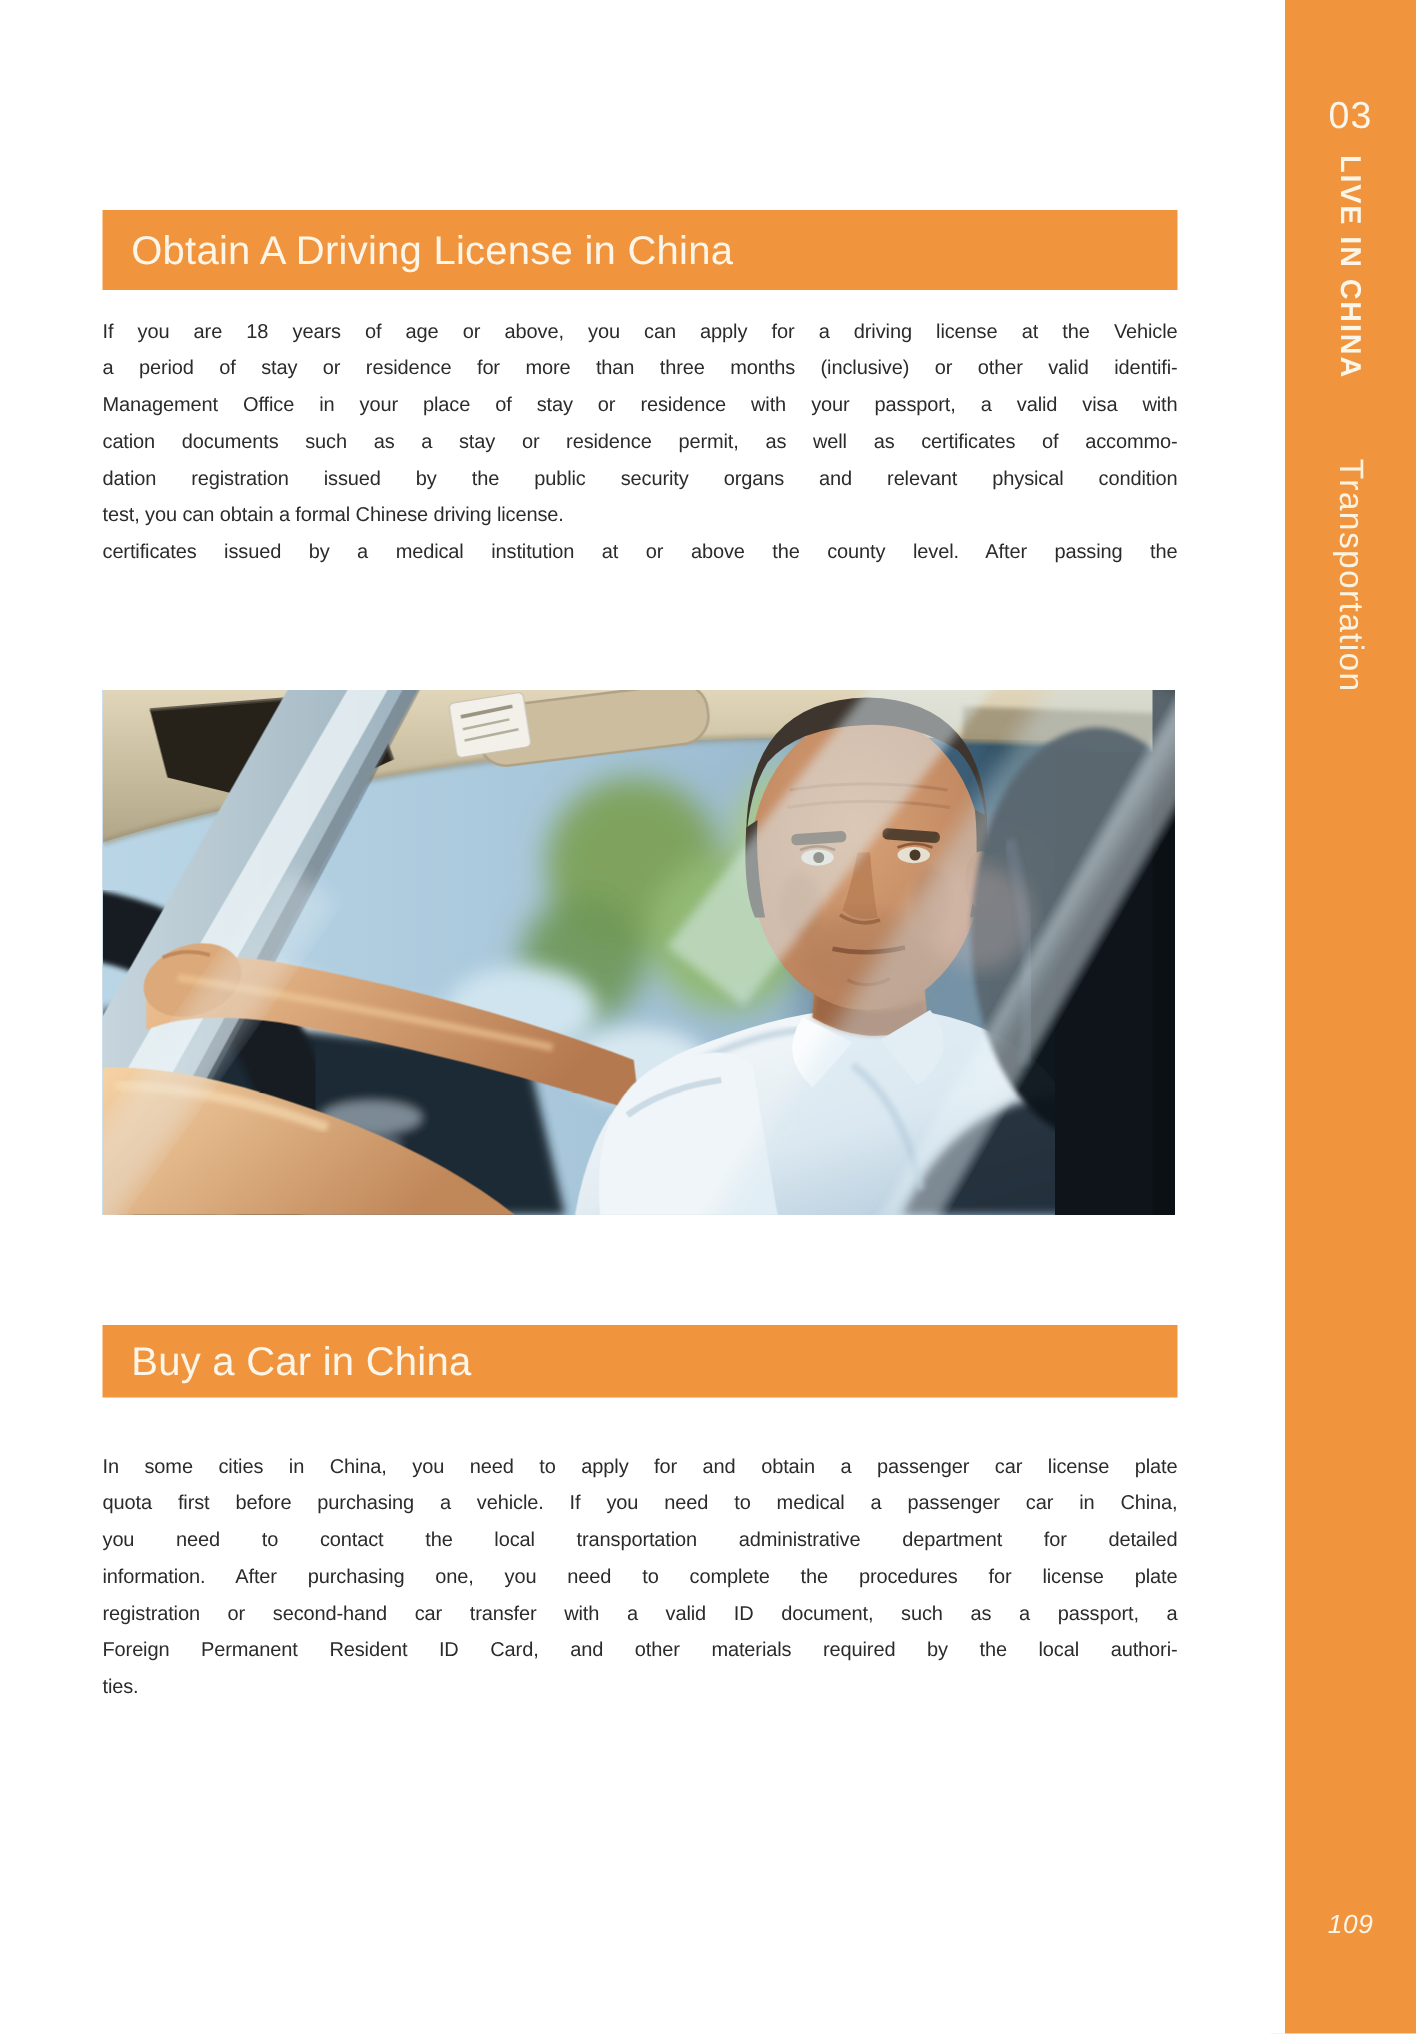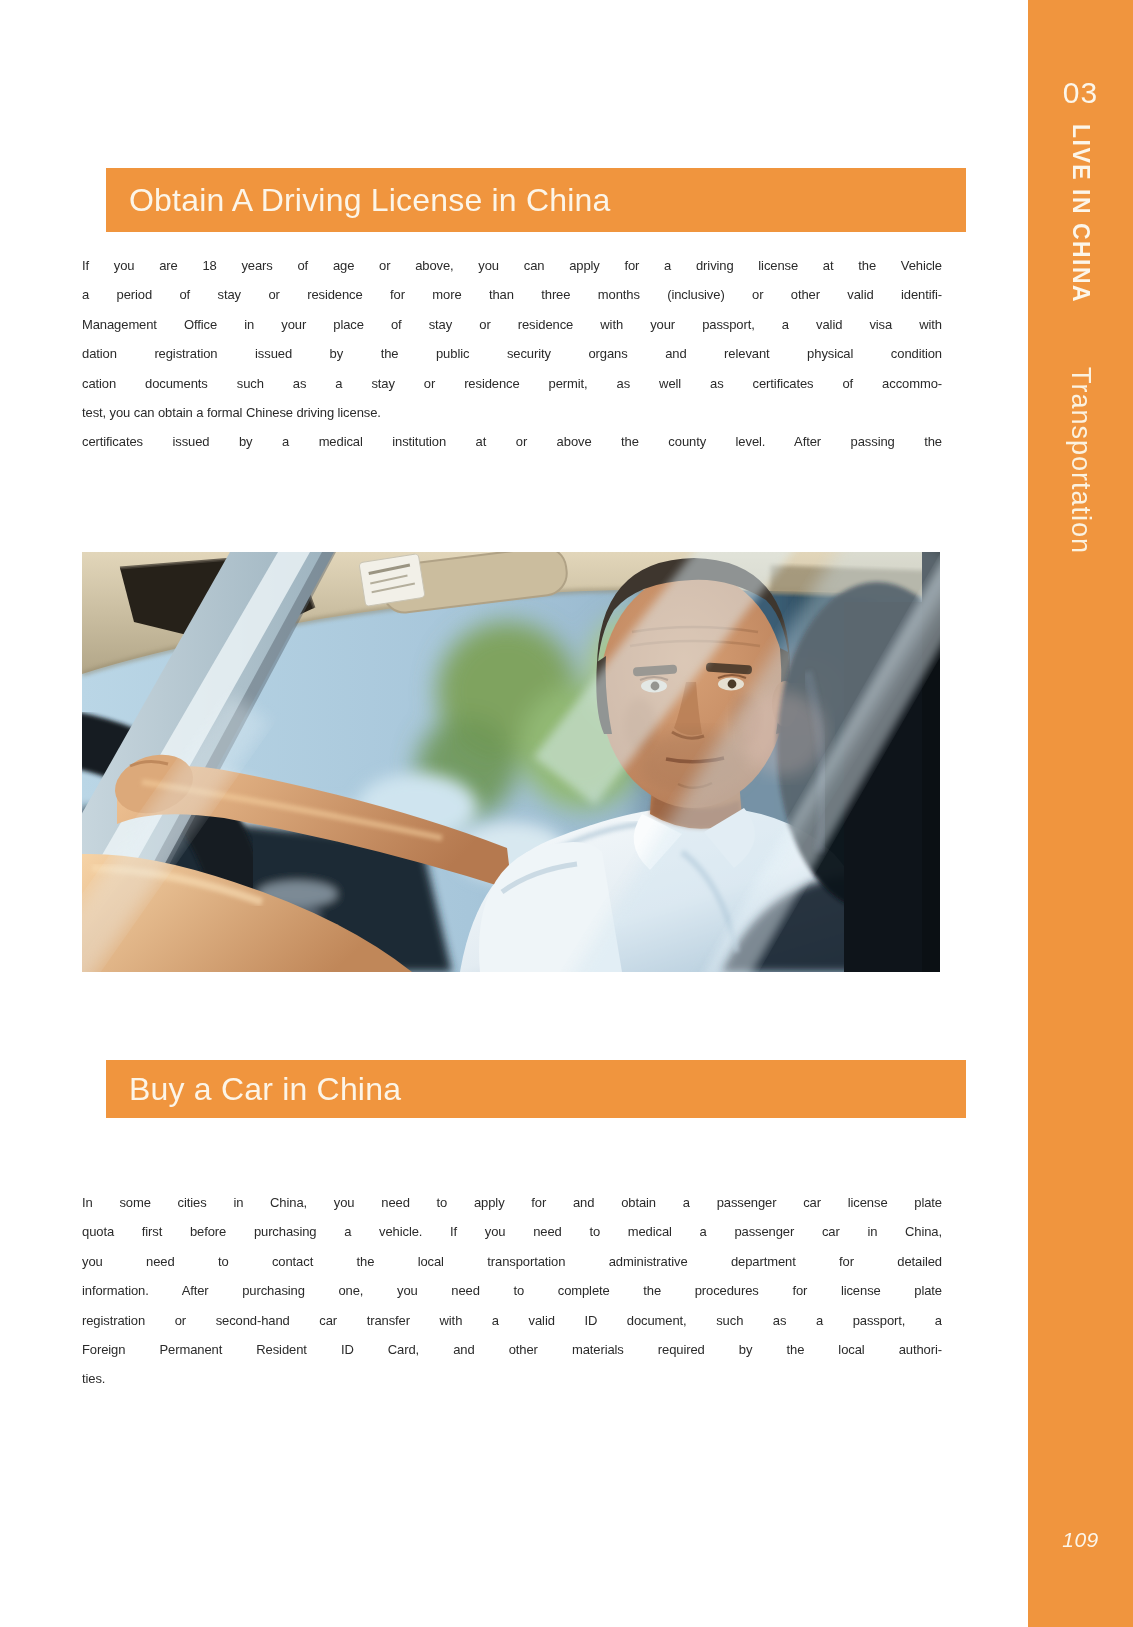--- a/index.html
+++ b/index.html
@@ -5,35 +5,35 @@
   * { margin:0; padding:0; box-sizing:border-box; }
   html,body { background:#e8e8e8; }
   .page {
     position:relative; width:1133px; height:1627px;
     margin:0 auto; background:#ffffff; overflow:hidden;
     font-family:"Liberation Sans", sans-serif;
   }
   
   .section-bar {
     position:absolute; left:82px; width:860px; background:#F0953E;
-    display:flex; align-items:center;margin-left:24px;
+    display:flex; align-items:center;
   }
   #bar1 { top:168px; height:64px; }
   #bar2 { top:1060px; height:58px; }
   .section-title {
     color:#FCF5E8; font-size:32px; font-weight:400;
     padding-left:23px; letter-spacing:0.2px; white-space:nowrap;
   }
   
   .body-par {
     position:absolute; left:82px; width:860px;
-    color:#2B2B2B; font-size:13px; line-height:29.4px; letter-spacing:-0.1px;
+    color:#2B2B2B; font-size:16px; line-height:29.4px; letter-spacing:-0.1px;
   }
   #body1 { top:251px; }
-  #body2 { top:1188px; }
+  #body2 { top:1159px; }
   .body-line { text-align:justify; text-align-last:justify; }
   .body-line.last { text-align-last:left; }
   
   .photo-frame {
     position:absolute; left:82px; top:552px; width:858px; height:420px;
     overflow:hidden; background:#9FC0D6;
   }
   .photo-frame svg { display:block; }
   
   .sidebar {
@@ -63,22 +63,22 @@
 <div class="page">
 
   <div class="section-bar" id="bar1">
     <span class="section-title">Obtain A Driving License in China</span>
   </div>
 
   <div class="body-par" id="body1">
       <div class="body-line">If you are 18 years of age or above, you can apply for a driving license at the Vehicle</div>
       <div class="body-line">a period of stay or residence for more than three months (inclusive) or other valid identifi-</div>
       <div class="body-line">Management Office in your place of stay or residence with your passport, a valid visa with</div>
+      <div class="body-line">cation documents such as a stay or residence permit, as well as certificates of accommo-</div>
       <div class="body-line">dation registration issued by the public security organs and relevant physical condition</div>
-      <div class="body-line">cation documents such as a stay or residence permit, as well as certificates of accommo-</div>
       <div class="body-line last">test, you can obtain a formal Chinese driving license.</div>
       <div class="body-line">certificates issued by a medical institution at or above the county level. After passing the</div>
     </div>
 
   <div class="photo-frame" role="img" aria-label="Middle-aged man in a white shirt driving a car with his hands on the steering wheel on a sunny city street">
     <svg width="858" height="420" viewBox="0 0 858 420" xmlns="http://www.w3.org/2000/svg">
       <defs>
         <linearGradient id="bgSky" x1="0" y1="0" x2="1" y2="0">
           <stop offset="0" stop-color="#BAD6E6"></stop>
           <stop offset="0.45" stop-color="#A7C6DA"></stop>

